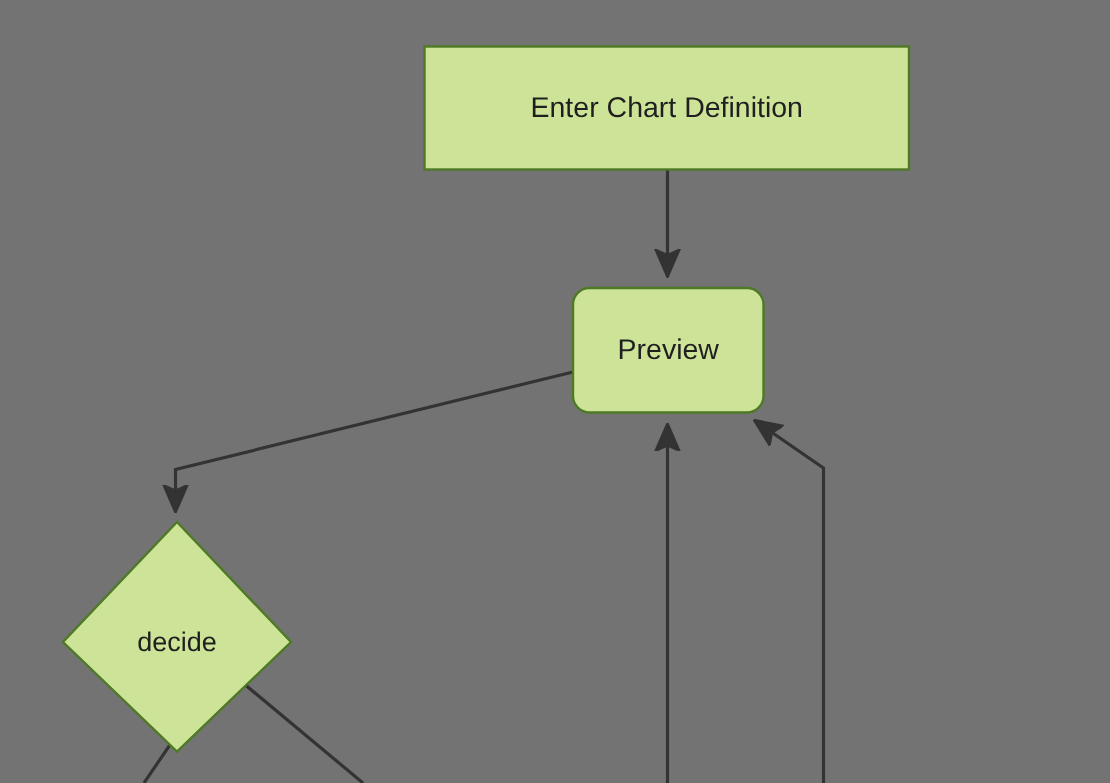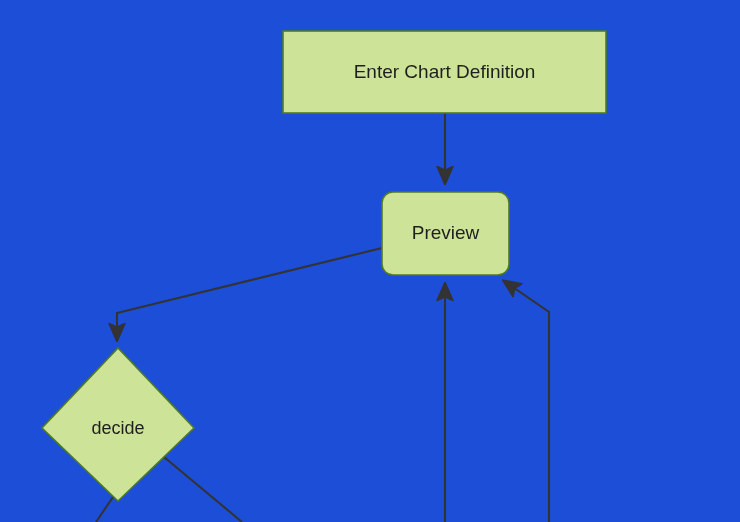--- a/index.html
+++ b/index.html
@@ -10,21 +10,21 @@
   body {
     width: 740px;
     height: 522px;
     overflow: hidden;
     font-family: "Liberation Sans", sans-serif;
   }
   #flowchart-canvas {
     position: relative;
     width: 740px;
     height: 522px;
-    background: #1d4ed8;
+    background: #737373;
   }
   #flowchart-svg {
     position: absolute;
     top: 0;
     left: 0;
     width: 740px;
     height: 522px;
     display: block;
   }
   .node-shape {

